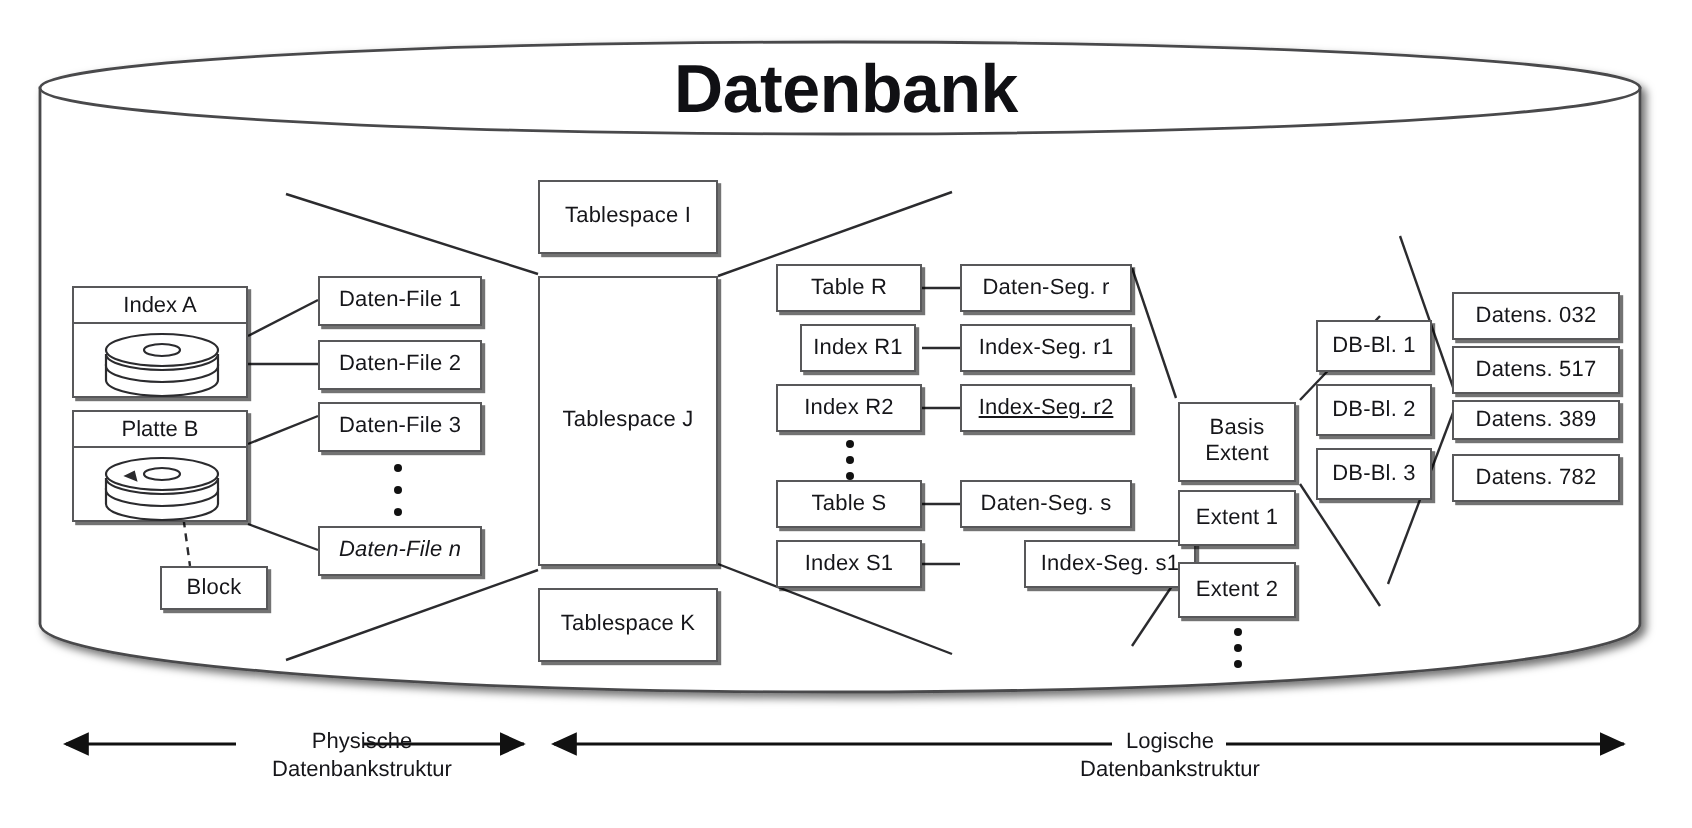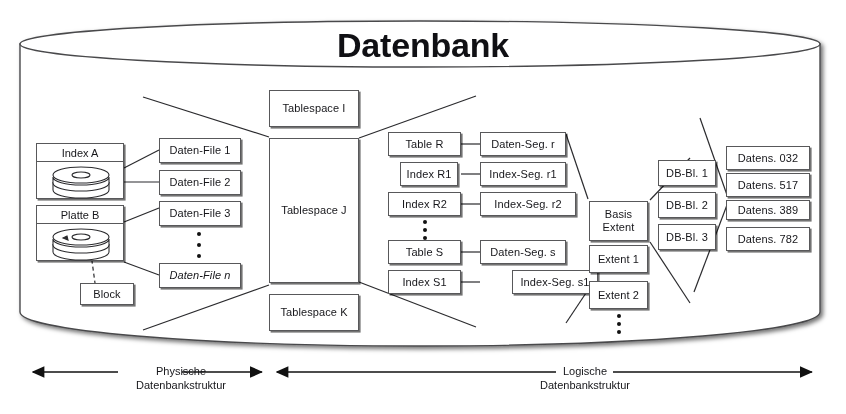--- a/index.html
+++ b/index.html
@@ -140,21 +140,21 @@
   <div class="vdots" style="left:422px;top:220px;width:6px;height:20px;">
       <i></i>
       <i></i>
       <i></i>
     </div>
   <div class="nodeBox" style="left:388px;top:240px;width:73px;height:24px;">Table S</div>
   <div class="nodeBox" style="left:388px;top:270px;width:73px;height:24px;">Index S1</div>
 
   <div class="nodeBox" style="left:480px;top:132px;width:86px;height:24px;">Daten-Seg. r</div>
   <div class="nodeBox" style="left:480px;top:162px;width:86px;height:24px;">Index-Seg. r1</div>
-  <div class="nodeBox" style="left:480px;top:192px;width:96px;height:24px;">Index-Seg. r2</div>
+  <div class="nodeBox" style="left:480px;top:192px;width:86px;height:24px;text-decoration:underline;">Index-Seg. r2</div>
   <div class="nodeBox" style="left:480px;top:240px;width:86px;height:24px;">Daten-Seg. s</div>
   <div class="nodeBox" style="left:480px;top:270px;width:86px;height:24px;margin-left:32px;">Index-Seg. s1</div>
 
   <div class="nodeBox two" style="left:589px;top:201px;width:59px;height:40px;">
     <span>Basis</span>
     <span>Extent</span>
   </div>
   <div class="nodeBox" style="left:589px;top:245px;width:59px;height:28px;">Extent 1</div>
   <div class="nodeBox" style="left:589px;top:281px;width:59px;height:28px;">Extent 2</div>
   <div class="vdots" style="left:616px;top:314px;width:6px;height:20px;">

